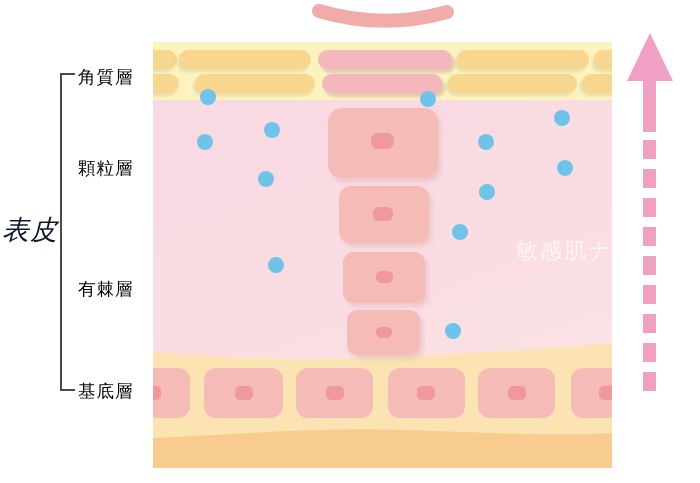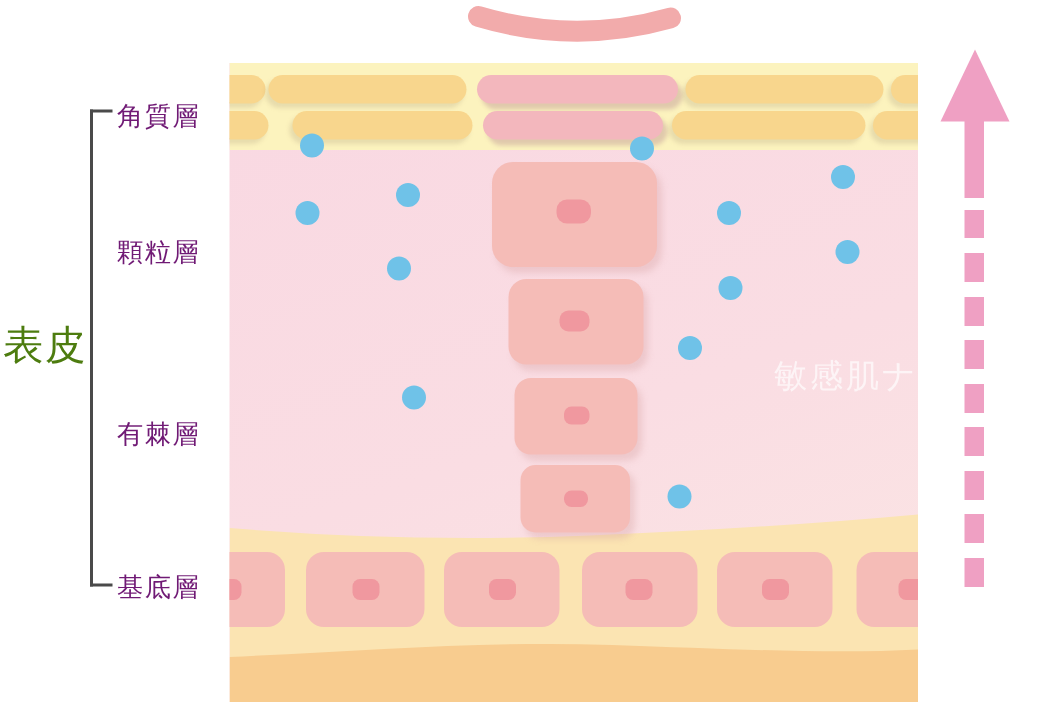--- a/index.html
+++ b/index.html
@@ -5,28 +5,28 @@
   html,body{margin:0;padding:0;}
   body{
     width:700px;height:483px;position:relative;background:#ffffff;
     font-family:"DejaVu Sans","Liberation Sans",sans-serif;
     overflow:hidden;
   }
   .abs{position:absolute;}
 
   
   .epidermis-label{
-    left:2px;top:212px;font-size:27px;color:#4d7c0f;letter-spacing:1px;
+    left:2px;top:212px;font-size:27px;color:#0f172a;letter-spacing:1px;font-style:italic;
   }
   .bracket{
     left:60px;top:73px;width:13px;height:314px;
     border-left:2px solid #4a4a4a;border-top:2px solid #4a4a4a;border-bottom:2px solid #4a4a4a;
   }
   .layer-label{
-    left:78px;font-size:17.5px;color:#701a75;letter-spacing:1px;white-space:nowrap;
+    left:78px;font-size:17.5px;color:#000000;letter-spacing:1px;white-space:nowrap;
   }
 
   
   .skin{
     left:153px;top:42px;width:459px;height:426px;overflow:hidden;
     background:linear-gradient(160deg,#f9d8e2 0%,#fadde3 55%,#fbe6e4 100%);
   }
   .corneum-band{left:0;top:0;width:459px;height:58px;background:#fcf3be;}
   .bar{position:absolute;height:19px;border-radius:10px;}
   .bar.yellow{background:#f8d68d;box-shadow:-2px 3px 3px rgba(170,150,120,0.25);}

